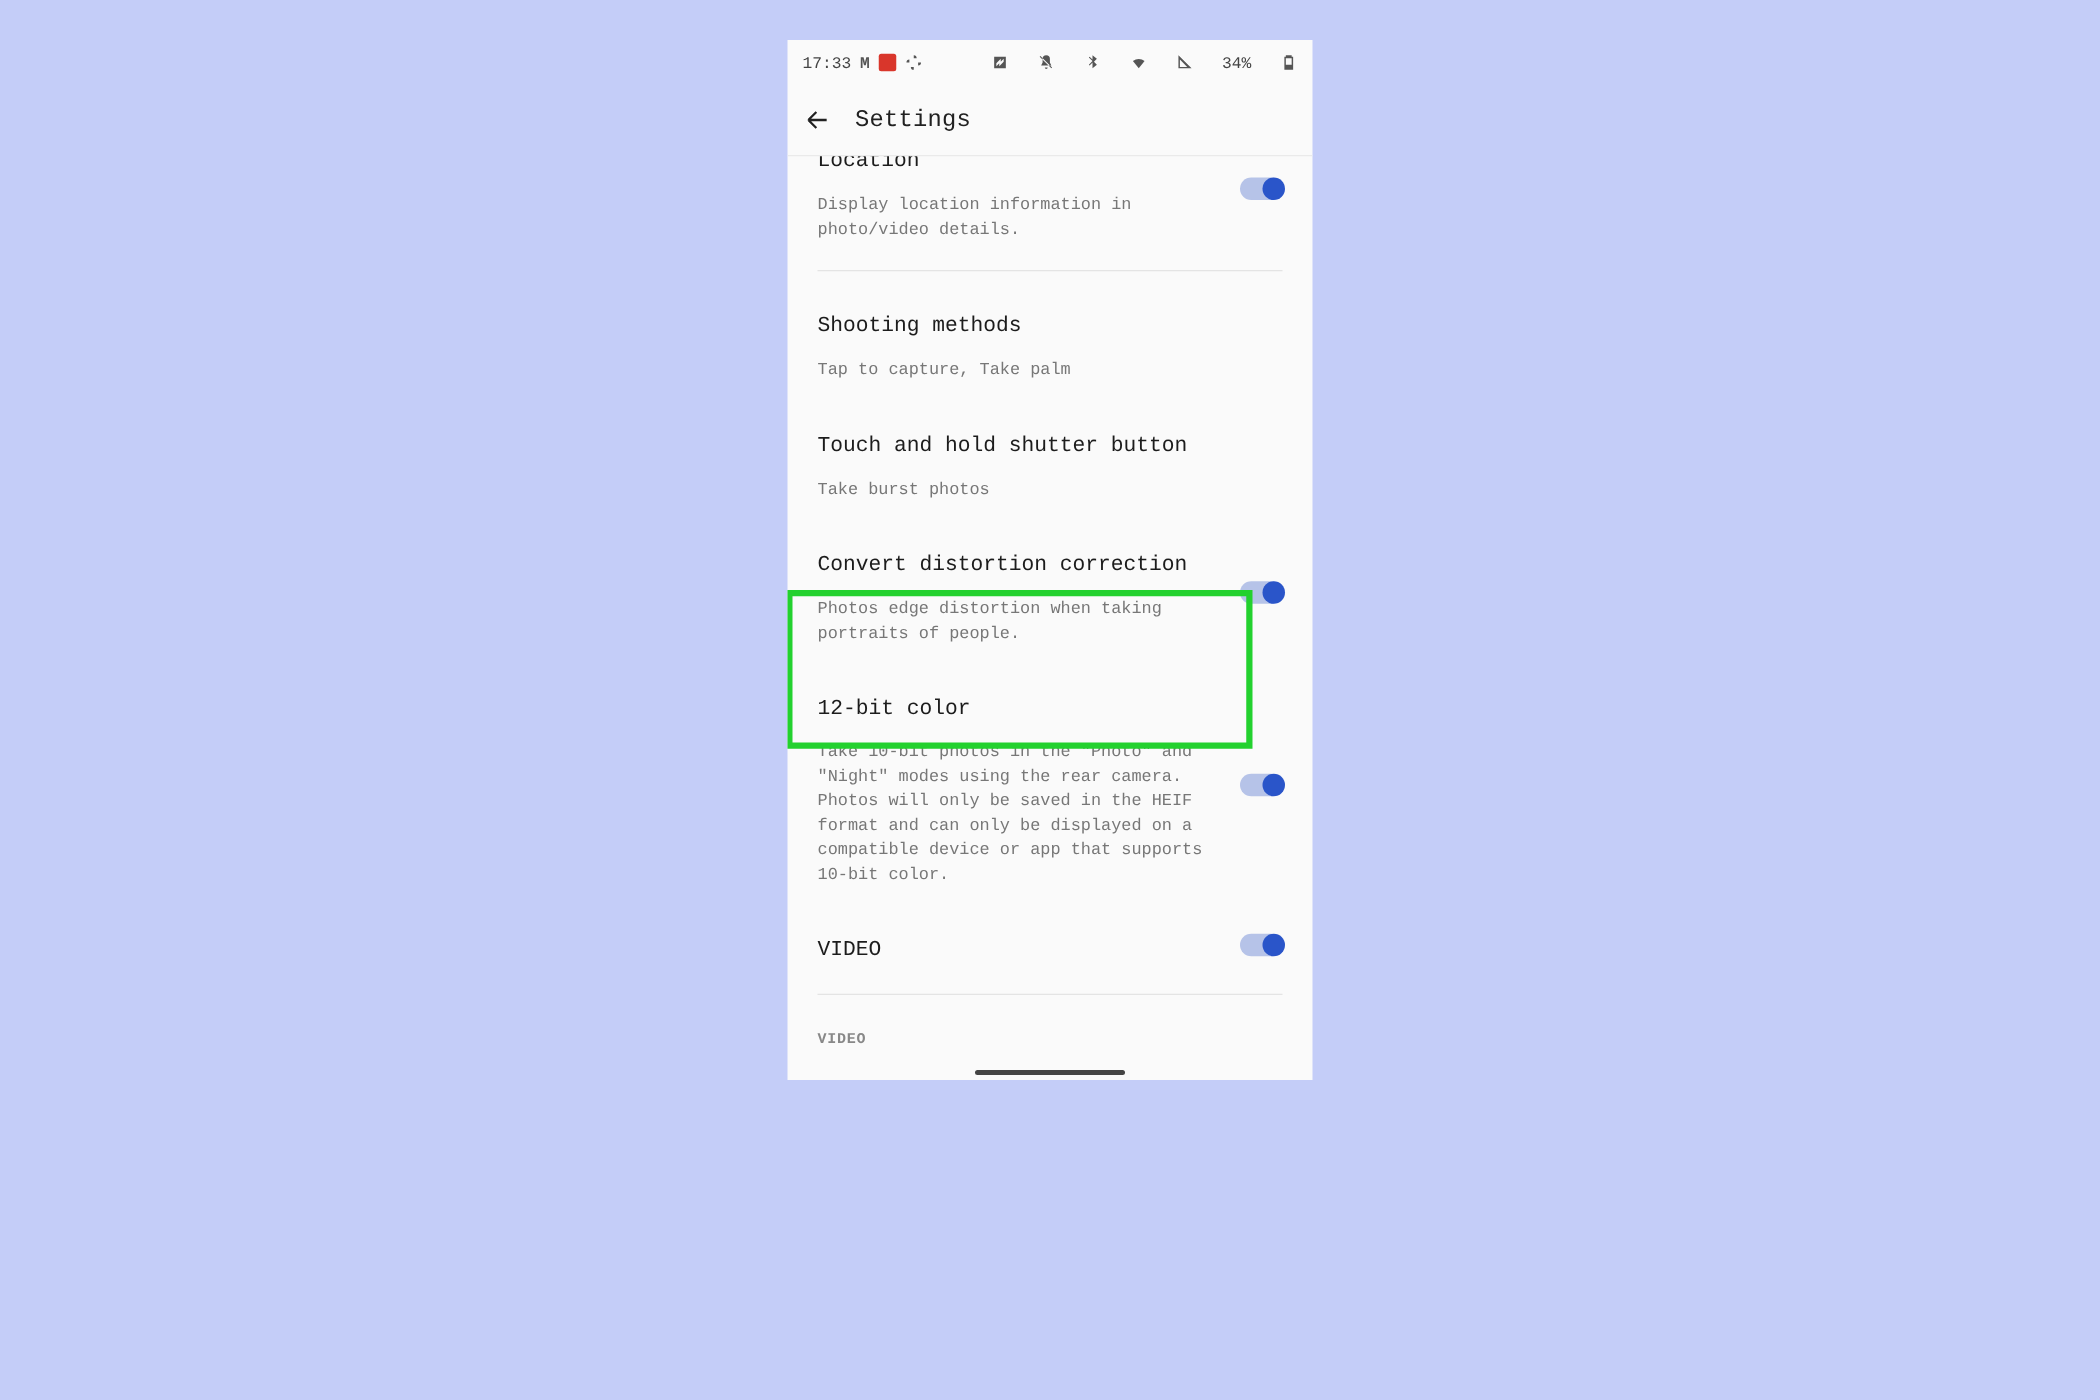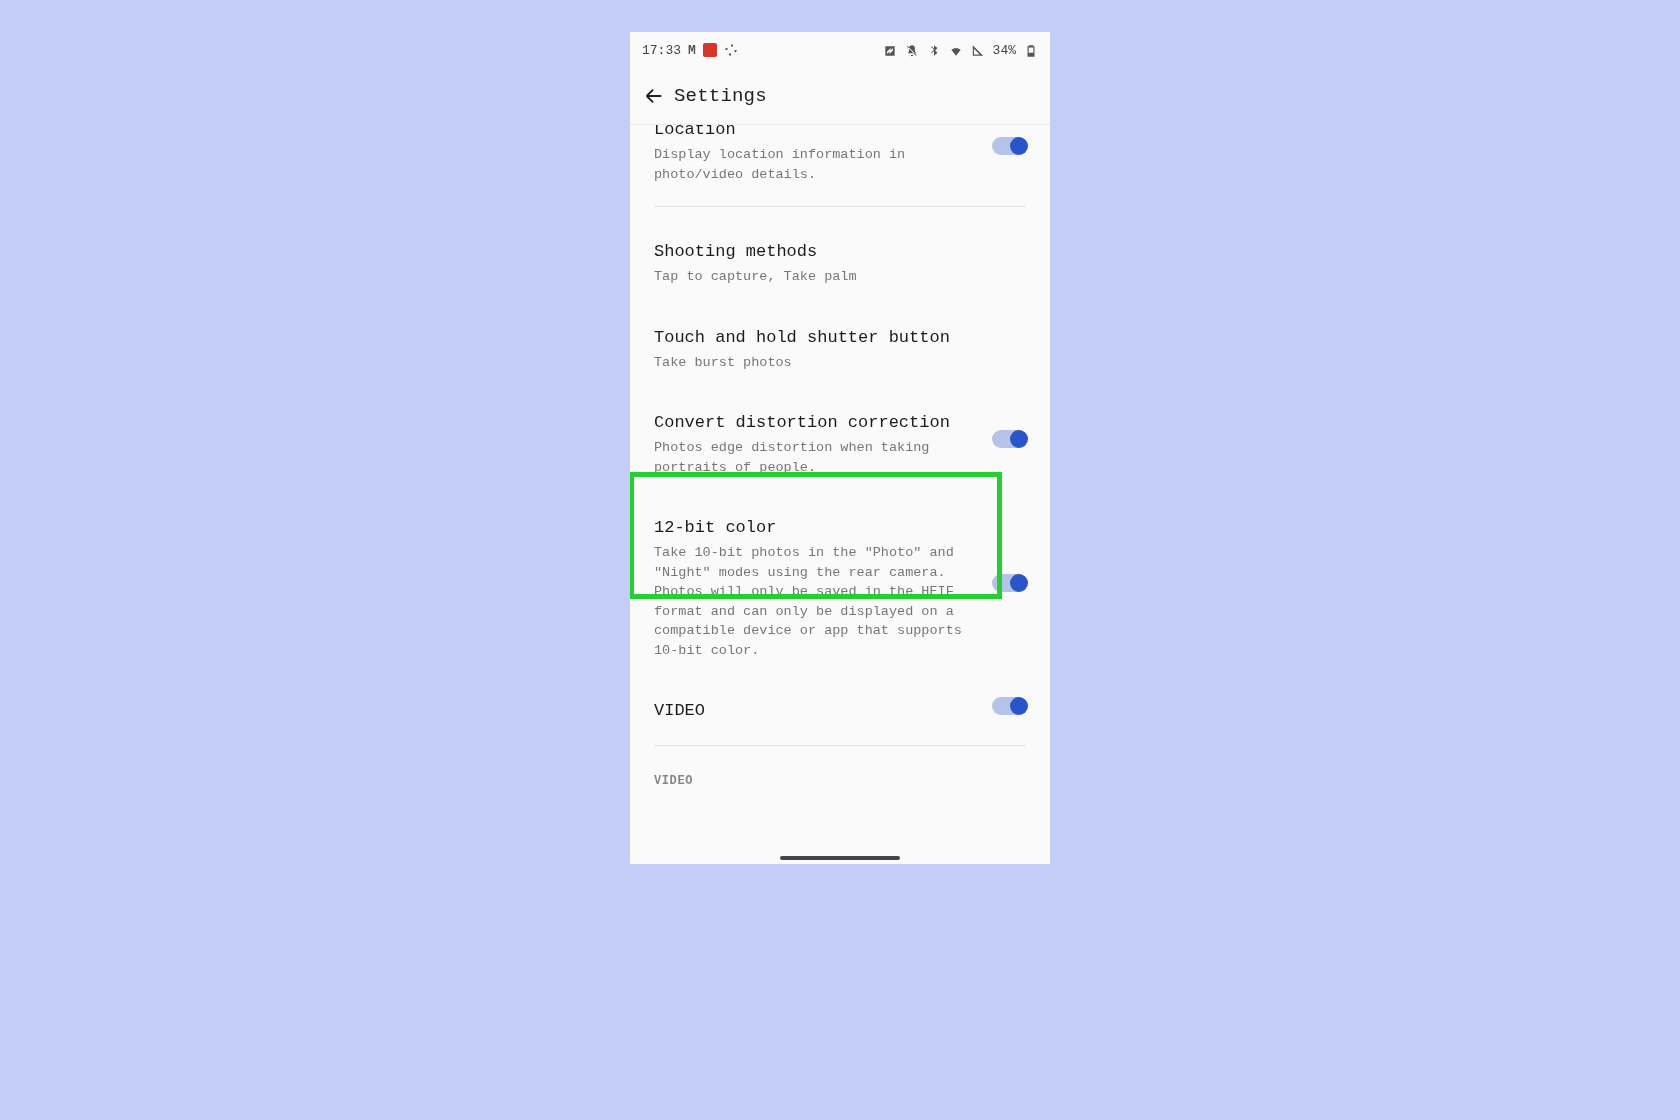--- a/index.html
+++ b/index.html
@@ -25,50 +25,50 @@
     .status-bar {
       height: 36px;
       display: flex;
       align-items: center;
       justify-content: space-between;
       padding: 0 12px;
       font-size: 13px;
       color: #444;
     }
     .status-left { display: flex; align-items: center; gap: 7px; }
-    .status-right { display: flex; align-items: flex-end; gap: 8px; }
+    .status-right { display: flex; align-items: flex-start; gap: 23px; }
     .status-ic { width: 14px; height: 14px; display:inline-flex; align-items:center; justify-content:center; }
     .status-ic svg { width:14px; height:14px; fill:#555; }
     .notif-red { width:14px; height:14px; background:#d9362b; border-radius:2px; display:inline-block; }
     .app-bar {
       height: 56px;
       display: flex;
       align-items: center;
       padding: 0 12px;
-      gap: 8px;
+      gap: 18px;
     }
     .app-bar-title { font-size: 19px; color:#212121; font-weight:500; letter-spacing:0.2px; }
     .back-btn { width:24px; height:24px; display:flex; align-items:center; justify-content:center; cursor:pointer; }
     .back-btn svg { width:22px; height:22px; stroke:#212121; stroke-width:2; fill:none; }
     .divider-thin { height:1px; background:#eaeaea; margin: 0; }
     .scroll {
       flex:1;
       overflow:hidden;
       position: relative;
     }
     .scroll-inner {
       position: absolute;
       top: -32px;
       left:0; right:0;
       padding: 0 24px;
     }
     .row { padding: 14px 0; display:flex; align-items:center; gap:16px; }
     .row-text { flex:1; min-width:0; }
     .title-txt { font-size: 17px; color:#1c1c1c; line-height:1.35;margin-top:12px; }
-    .sub-txt { font-size: 13.5px; color:#777; line-height:1.45; margin-top:3px; }
+    .sub-txt { font-size: 13.5px; color:#777; line-height:1.45; margin-top:13px; }
     .section-hdr { font-size: 12px; letter-spacing: .6px; color:#888; font-weight:600; padding-top: 20px; padding-bottom: 6px; }
     .hr { height:1px; background:#e4e4e4; margin: 8px 0; }
     .switch {
       width: 34px; height: 18px; border-radius: 10px;
       background:#b6c3e8; position:relative; flex:0 0 auto; cursor:pointer;
     }
     .switch::after{
       content:""; position:absolute; width:18px; height:18px; border-radius:50%;
       background:#2a55c9; top:0; right:-2px;
     }

